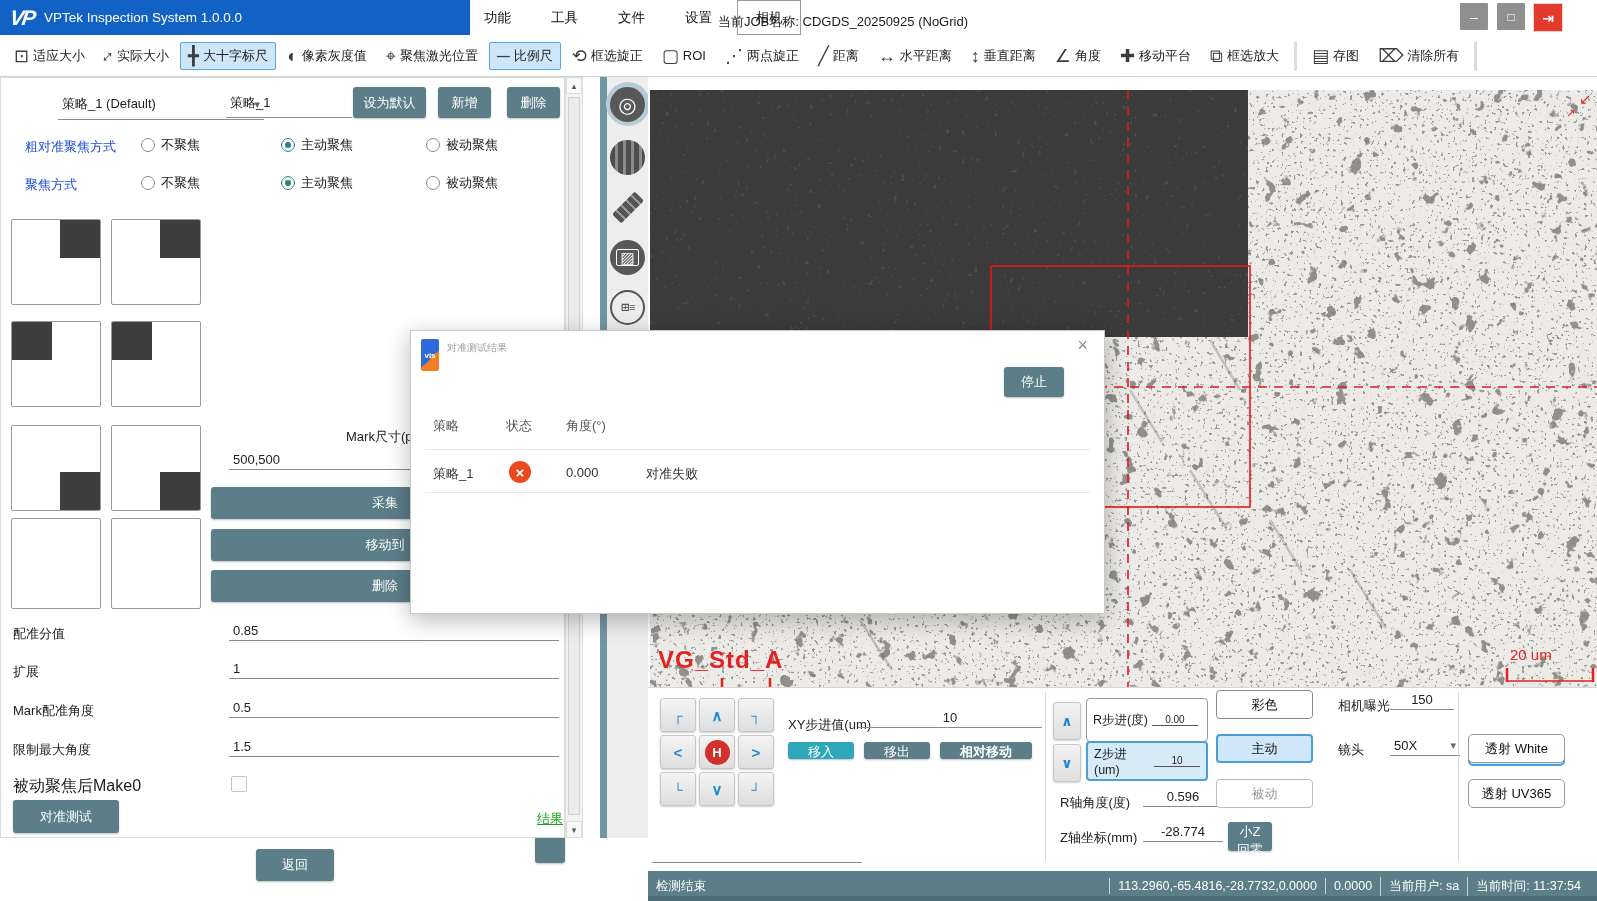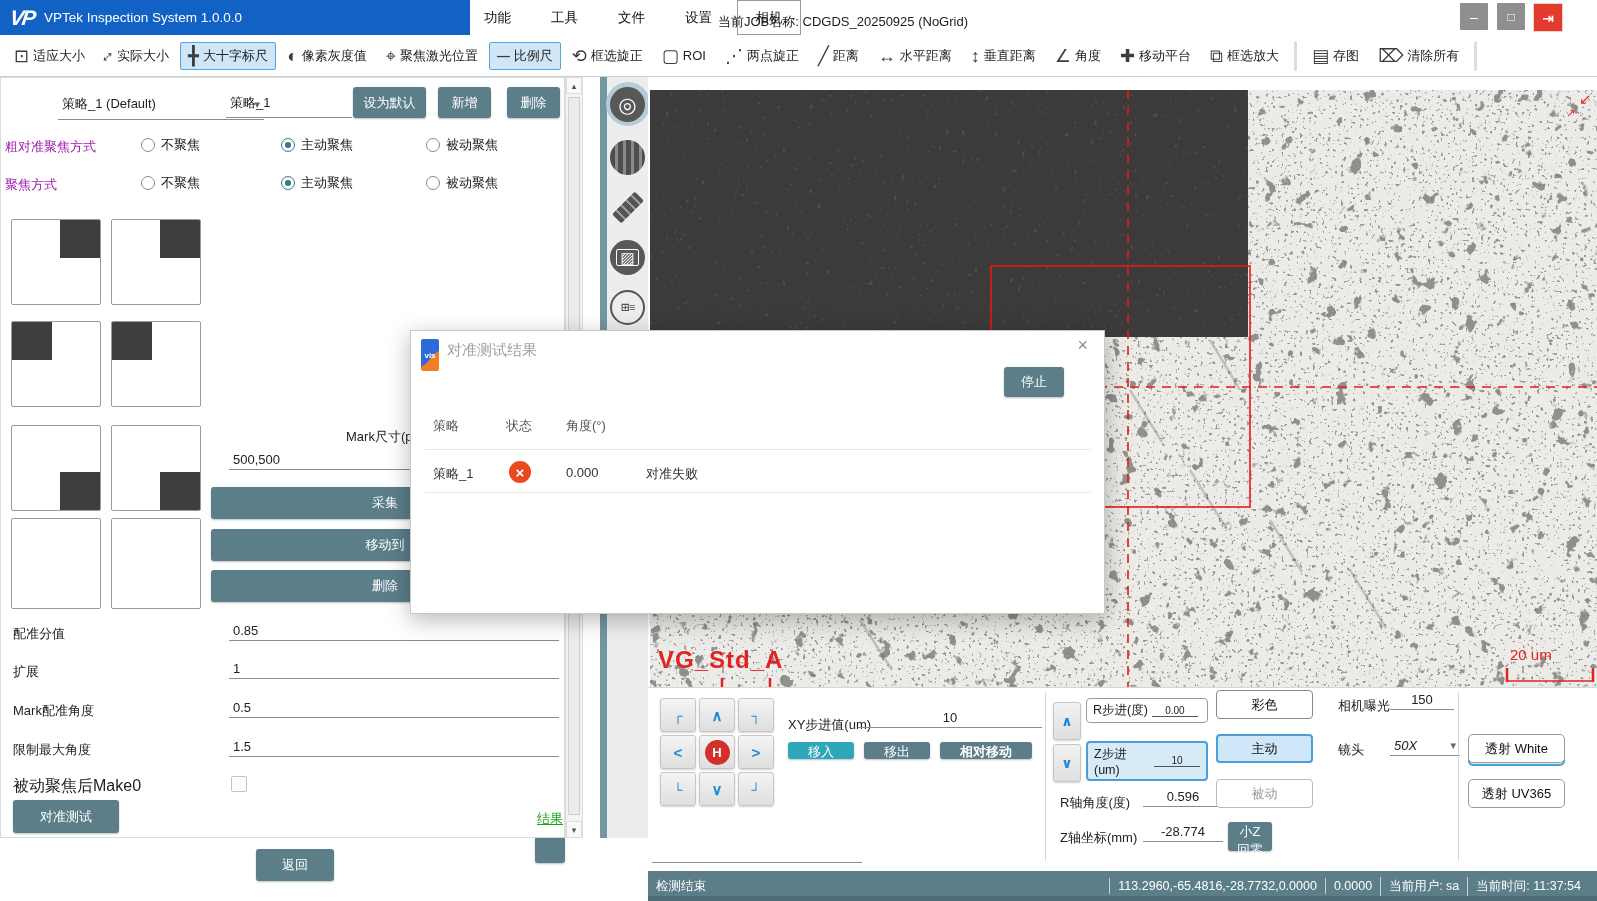--- a/index.html
+++ b/index.html
@@ -42,21 +42,21 @@
   .slate-btn{background:#5b7e89;color:#fff;border:none;border-radius:3px;font-size:13px;
     font-family:inherit;box-shadow:0 1px 2px rgba(0,0,0,.25);cursor:pointer;}
   .u-input{border:0;border-bottom:1px solid #8c8c8c;background:transparent;font:13px "Liberation Sans","DejaVu Sans",sans-serif;color:#222;padding:2px 4px;outline:none;}
   .fake-select{border-bottom:1px solid #8c8c8c;display:flex;align-items:center;justify-content:space-between;padding:2px 4px;color:#222;}
   .dd-arrow{color:#666;font-size:11px;}
   #strategy-select{left:10px;top:11px;width:198px;height:26px;margin-left:47px;}
   #strategy-name{left:225px;top:11px;width:118px;height:24px;}
   #btn-set-default{left:352px;top:9px;width:73px;height:31px;}
   #btn-add{left:437px;top:9px;width:53px;height:31px;}
   #btn-del-strategy{left:506px;top:9px;width:53px;height:31px;}
-  .focus-label{left:4px;font-size:13px;color:#a21caf;}
+  .focus-label{left:24px;font-size:13px;color:#1d4ed8;}
   .fr-opts{left:0;width:565px;height:20px;}
   .radio-opt{position:absolute;top:0;display:flex;align-items:center;gap:6px;}
   .fr-opts .radio-opt:nth-child(1){left:140px;}
   .fr-opts .radio-opt:nth-child(2){left:280px;}
   .fr-opts .radio-opt:nth-child(3){left:425px;}
   .radio{width:14px;height:14px;border:1.5px solid #8a8a8a;border-radius:50%;box-sizing:border-box;background:#fff;}
   .radio-checked{border-color:#2e7d8a;position:relative;}
   .radio-checked::after{content:"";position:absolute;left:2.5px;top:2.5px;width:6px;height:6px;border-radius:50%;background:#2e7d8a;}
   .radio-label{font-size:13px;}
 
@@ -125,21 +125,21 @@
   
   #camera-area{left:648px;top:77px;width:949px;height:610px;background:#fff;}
   #camera-svg{position:absolute;left:2px;top:13px;}
 
   
   #dialog{left:410px;top:330px;width:693px;height:282px;background:#fff;border:1px solid #c8c8c8;
     box-shadow:0 6px 22px rgba(0,0,0,.28);z-index:80;}
   #dlg-icon{position:absolute;left:10px;top:8px;width:18px;height:32px;border-radius:2px;
     background:linear-gradient(135deg,#2f6bd8 58%,#ef7f24 58%);color:#fff;font-size:8px;font-weight:bold;
     display:flex;align-items:center;justify-content:center;}
-  #dlg-title{position:absolute;left:36px;top:10px;color:#9aa0a6;font-size:15px;}
+  #dlg-title{position:absolute;left:36px;top:10px;color:#9aa0a6;font-size:10px;}
   #dlg-close{position:absolute;right:16px;top:4px;color:#8a8a8a;font-size:18px;cursor:pointer;}
   #dlg-stop{position:absolute;left:593px;top:36px;width:60px;height:30px;}
   .dlg-head{position:absolute;top:86px;font-size:13px;color:#555;}
   .dh-strategy{left:22px;} .dh-status{left:95px;} .dh-angle{left:155px;}
   .dlg-sep{position:absolute;left:14px;right:14px;height:1px;background:#e8e8e8;}
   #dlg-sep1{top:118px;} 
   #dlg-rows{position:absolute;left:0;top:124px;width:693px;}
   .dlg-row{position:relative;height:37px;border-bottom:1px solid #e8e8e8;margin:0 14px;}
   .dlg-cell{position:absolute;top:10px;font-size:13px;color:#333;}
   .c-strategy{left:8px;} .c-angle{left:141px;} .c-msg{left:221px;}
@@ -166,38 +166,38 @@
   .mv-primary{background:#2da7b9 !important;}
   #bp-underline{position:absolute;left:4px;top:174px;width:210px;border-bottom:1px solid #8c8c8c;}
   .v-div{position:absolute;top:4px;bottom:10px;width:1px;background:#d8d8d8;}
   #vdiv1{left:397px;} #vdiv2{left:810px;}
   .chev-btn{position:absolute;left:405px;width:26px;height:36px;background:linear-gradient(#f2f2f2,#dfdfdf);
     border:1px solid #c6c6c6;border-radius:3px;color:#1e88d2;font-weight:bold;font-size:14px;
     display:flex;align-items:center;justify-content:center;box-shadow:0 1px 2px rgba(0,0,0,.18);cursor:pointer;}
   #chev-up{top:14px;} #chev-down{top:56px;}
   .step-box{position:absolute;left:438px;width:122px;box-sizing:border-box;border:1px solid #9a9a9a;border-radius:4px;
     background:#fff;display:flex;align-items:center;gap:4px;padding:0 6px;font-size:12.5px;}
-  #r-step-box{top:10px;height:25px;}
+  #r-step-box{top:10px;height:44px;}
   #z-step-box{top:53px;height:40px;border:2px solid #4a9fd8;background:#d6eaf8;}
   .step-box .u-input{width:42px;text-align:center;font-size:10px;padding:0 2px;border-bottom:1px solid #555;}
   #z-step-box .u-input{background:transparent;}
   .axis-label{position:absolute;left:412px;font-size:13px;}
   #r-axis-label{top:106px;} #z-axis-label{top:141px;}
   .axis-input{position:absolute;left:495px;width:72px;text-align:center;}
   #r-axis-input{top:99px;} #z-axis-input{top:134px;}
   .mid-btn{position:absolute;left:568px;width:97px;height:29px;border-radius:4px;background:#fff;border:1px solid #8a8a8a;
     font-size:13px;font-family:inherit;color:#111;cursor:pointer;}
   #btn-color{top:2px;}
   #btn-active{top:46px;background:#cfe7f8;border:2px solid #4a9fd8;}
   #btn-passive{top:91px;color:#9a9a9a;border-color:#bbb;}
   #btn-zhome{position:absolute;left:580px;top:134px;width:44px;height:29px;}
   #exp-label{position:absolute;left:690px;top:9px;font-size:13px;}
   #exp-input{position:absolute;left:742px;top:2px;width:56px;text-align:center;}
   #lens-label{position:absolute;left:690px;top:53px;font-size:13px;}
-  #lens-select{position:absolute;left:742px;top:48px;width:62px;font-size:13px;font-style:italic;}
+  #lens-select{position:absolute;left:742px;top:48px;width:62px;font-size:13px;}
   #lights .light-btn{position:absolute;left:820px;width:97px;height:29px;border-radius:5px;background:#fff;
     border:1px solid #9a9a9a;font-size:13px;font-family:inherit;color:#111;cursor:pointer;}
   #lights .light-btn:nth-child(1){top:2px;margin-top:47px;}
   #lights .light-btn:nth-child(2){top:46px;}
   #lights .light-btn:nth-child(3){top:91px;}
   .lb-active{background:#cfe7f8 !important;border:2px solid #4a9fd8 !important;}
 
   
   #footer-left{left:0;top:838px;width:648px;height:63px;background:#fff;z-index:15;}
   #btn-back{position:absolute;left:256px;top:11px;width:78px;height:32px;}

